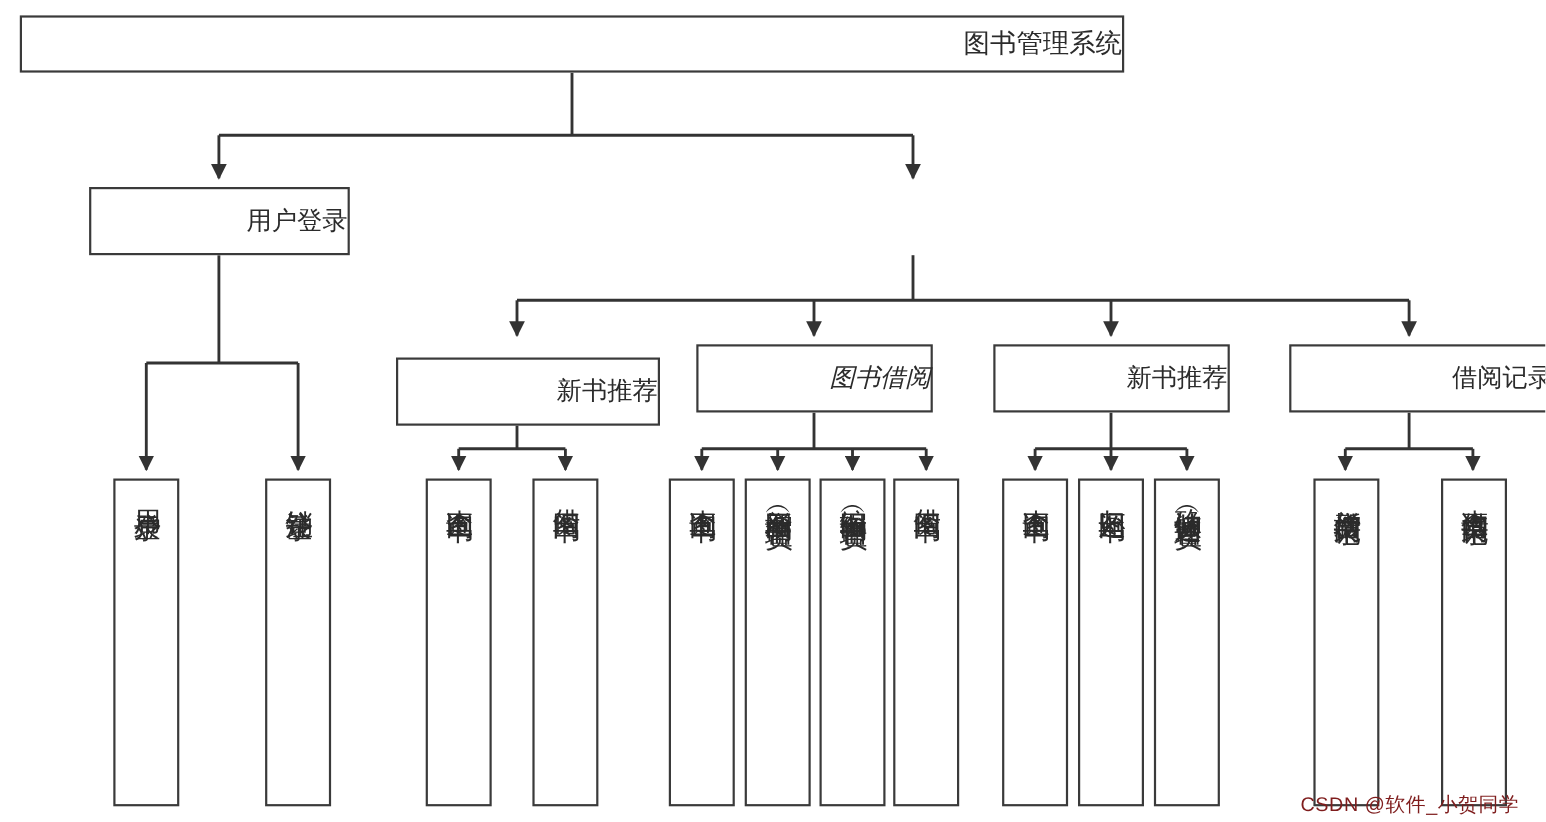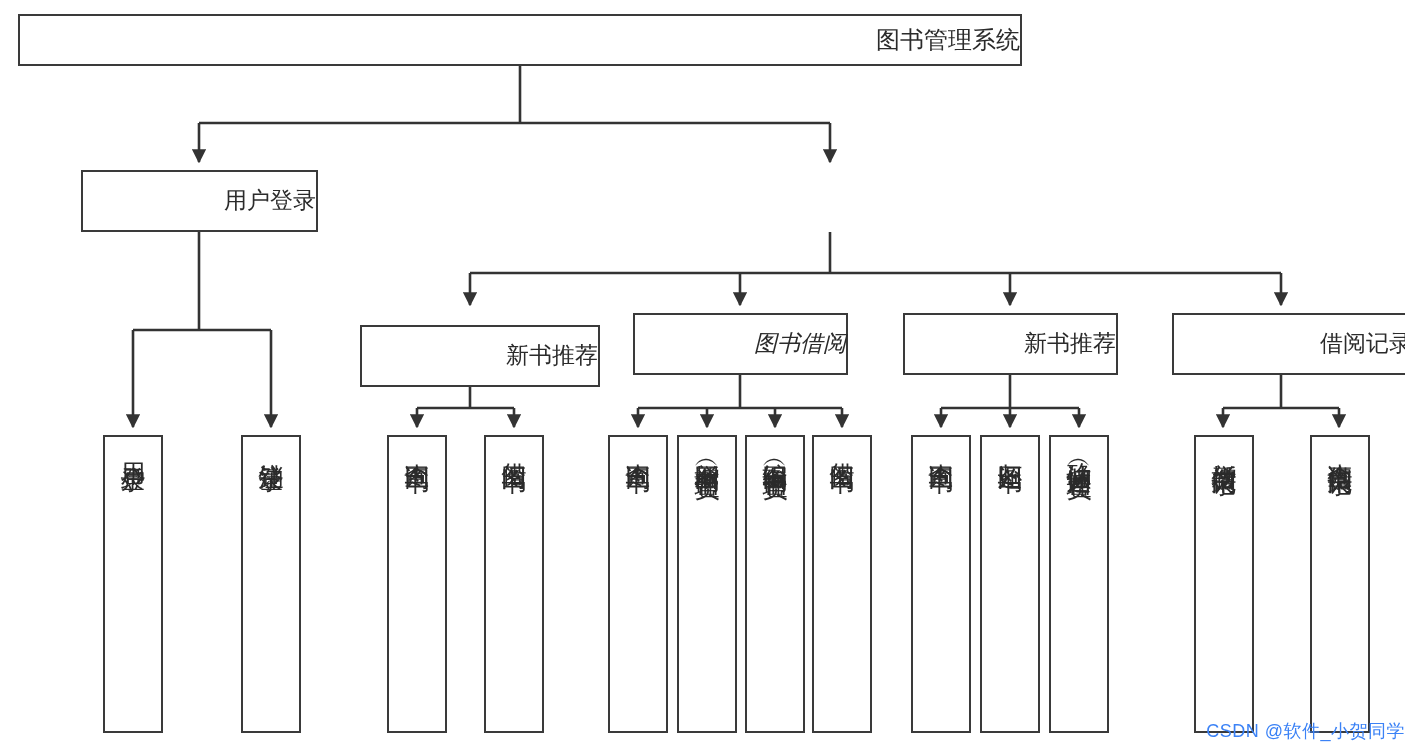--- a/index.html
+++ b/index.html
@@ -58,24 +58,24 @@
     text-orientation: upright;
     font-size: 25px;
     letter-spacing: 2px;
     line-height: 1;
   }
   
   .node.root .node-label { font-size: 24px; }
 
   .watermark {
     position: absolute;
-    right: 0;
+    right: 24px;
     bottom: 4px;
     font-size: 18px;
-    color: #3b82f6;
+    color: #7f1d1d;
     white-space: nowrap;
     letter-spacing: 0.5px;
   }
 </style>
 </head>
 <body>
 
 <div id="canvas">
 
   <svg class="edges" viewBox="0 0 1405 747">

